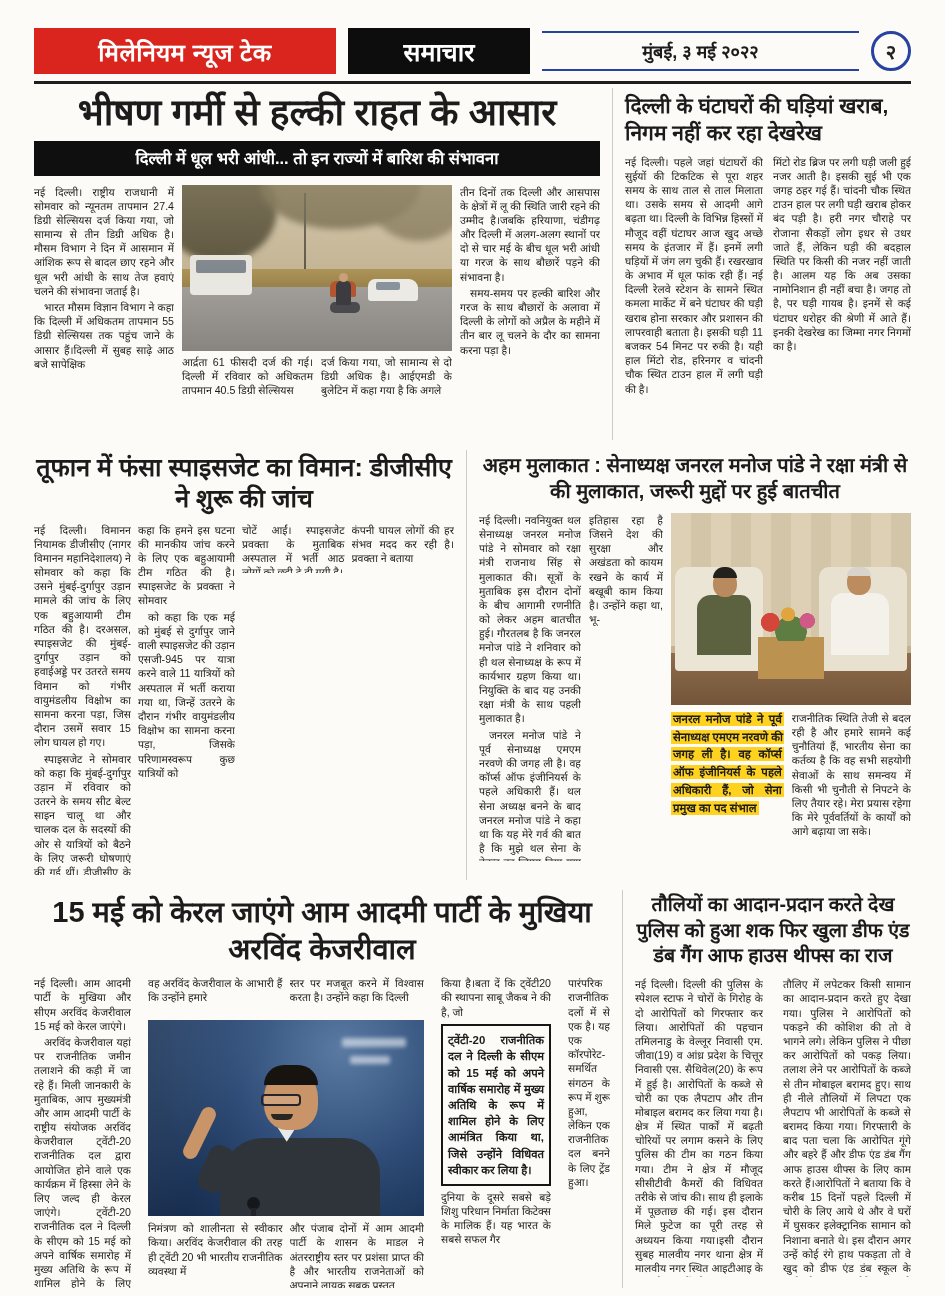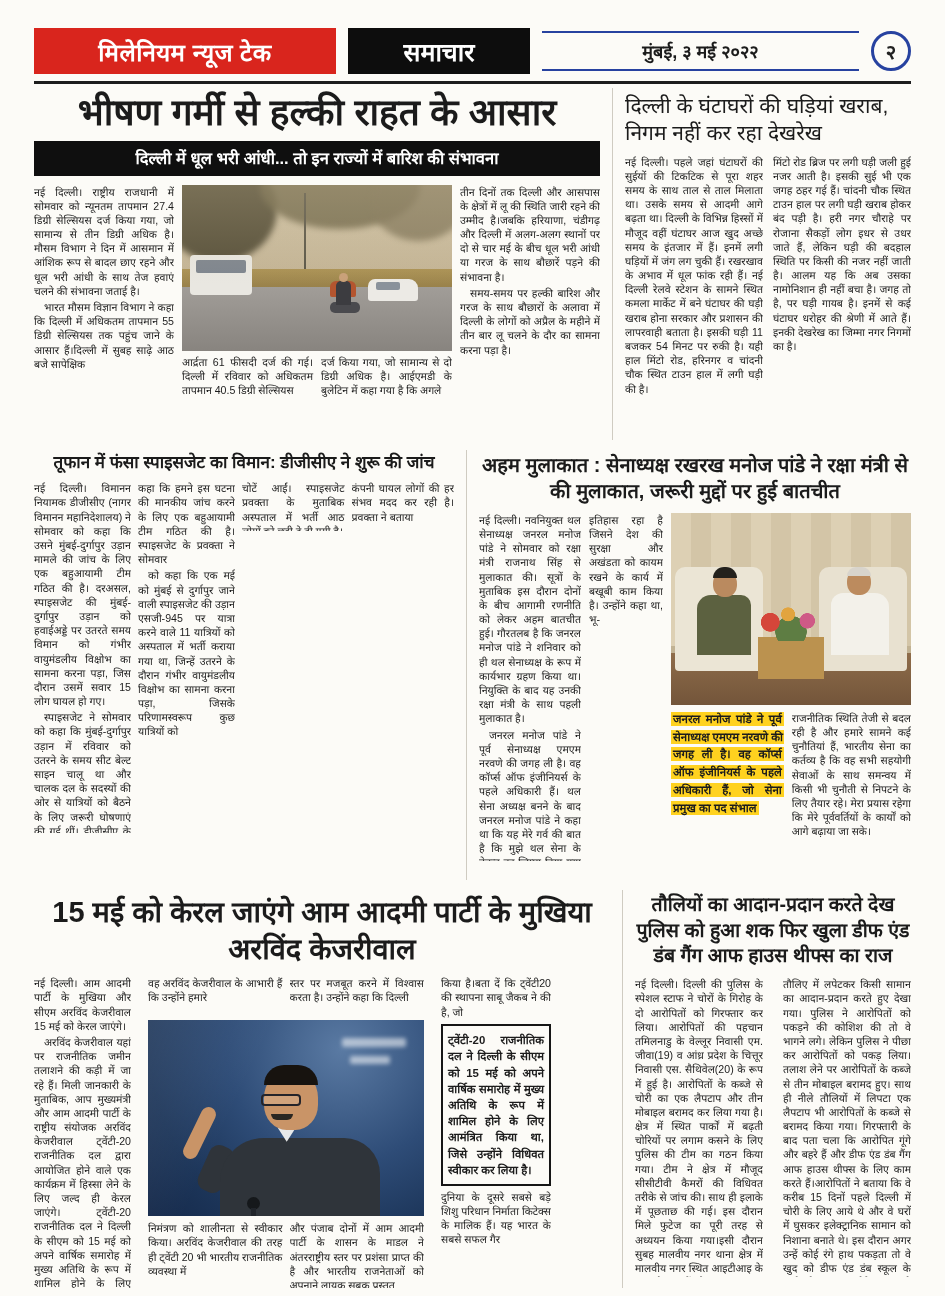--- a/index.html
+++ b/index.html
@@ -25,21 +25,21 @@
   .row1{margin-top:4px;height:352px}
   .art-weather{width:566px}
   .w-head{font-size:37px;font-weight:800;text-align:center;margin:4px 0 6px;line-height:1.15}
   .subbar{background:#0f0f0f;color:#fff;font-weight:700;font-size:16.5px;text-align:center;padding:5px 0 7px}
   .w-body{display:flex;gap:8px;margin-top:9px;height:248px;overflow:hidden}
   .w-col{width:140px;flex:none;overflow:hidden}
   .w-mid{flex:1;display:flex;flex-direction:column}
   .w-under{display:flex;gap:8px;margin-top:4px;flex:1;overflow:hidden}
   .w-under>div{flex:1}
   .art-clocks{flex:1}
-  .c-head{font-size:21px;font-weight:400;line-height:1.3;margin:4px 0 8px}
+  .c-head{font-size:21px;font-weight:700;line-height:1.3;margin:4px 0 8px}
   .c-body{display:flex;gap:10px;height:272px;overflow:hidden}
   .c-col{flex:1;overflow:hidden}
 
   
   .wphoto{height:166px;background:linear-gradient(#d0c4a8,#c3b394 55%,#b7a98d)}
   .wp-tree{position:absolute;border-radius:50%;filter:blur(3px)}
   .wp-t1{left:-20px;top:-28px;width:115px;height:105px;background:#57503a}
   .wp-t2{left:78px;top:-40px;width:160px;height:84px;background:#6f6649;opacity:.85}
   .wp-t3{right:-14px;top:-22px;width:95px;height:78px;background:#7e7357;opacity:.8}
   .wp-pole{position:absolute;left:122px;top:8px;width:2px;height:84px;background:#5a5648}
@@ -51,21 +51,21 @@
   .wp-car i{position:absolute;left:8px;top:3px;width:24px;height:8px;background:#8a929b;border-radius:2px;display:block}
   .wp-auto{position:absolute;right:96px;bottom:54px;width:26px;height:16px;background:#b4552f;border-radius:6px 6px 2px 2px}
   .wp-scooter{position:absolute;left:148px;bottom:38px;width:30px;height:11px;background:#4a4a4e;border-radius:5px}
   .wp-rider{position:absolute;left:154px;bottom:46px;width:15px;height:24px;background:#3c3c40;border-radius:5px 5px 0 0}
   .wp-rider-head{position:absolute;left:157px;bottom:69px;width:9px;height:9px;background:#c9a078;border-radius:50%}
   .wp-dust{position:absolute;inset:0;background:linear-gradient(rgba(210,195,160,.28),rgba(210,195,160,0) 60%)}
 
   
   .row2{margin-top:10px;height:430px}
   .art-spicejet{width:420px}
-  .s-head{font-size:17px;font-weight:800;text-align:center;line-height:1.25;margin:2px 0 8px}
+  .s-head{font-size:25px;font-weight:800;text-align:center;line-height:1.25;margin:2px 0 8px}
   .s-body{display:flex;gap:7px;height:352px;overflow:hidden}
   .s-col{width:97px;flex:none;overflow:hidden}
   .s-right{flex:1;display:flex;}
   .s-top{display:flex;gap:7px;height:50px;overflow:hidden}
   .s-top>div,.s-bot>div{flex:1;overflow:hidden}
   .s-bot{display:flex;gap:1px;flex:1;margin-top:3px;overflow:hidden}
   .art-army{flex:1}
   .a-head{font-size:20px;font-weight:800;text-align:center;line-height:1.32;margin:2px 0 8px}
   .a-body{display:flex;gap:8px;height:348px;overflow:hidden}
   .a-col1{width:102px;flex:none;overflow:hidden}
@@ -233,21 +233,21 @@
           </div>
           <div class="s-bot">
             <div>कि विमान के दुर्गापुर में उतरने पर तत्काल चिकित्सा सहायता उपलब्ध करायी गयी। उन्होंने कहा कि स्पाइसजेट इस दुर्भाग्यपूर्ण</div>
             <div>घटना पर खेद व्यक्त करता है और वह घायलों को हरसंभव चिकित्सा सहायता उपलब्ध करा रहा है।</div>
           </div>
         </div>
       </div>
     </section>
 
     <section class="art-army vsep">
-      <h2 class="a-head">अहम मुलाकात : सेनाध्यक्ष रखरख मनोज पांडे ने रक्षा मंत्री से की मुलाकात, जरूरी मुद्दों पर हुई बातचीत</h2>
+      <h2 class="a-head">अहम मुलाकात : सेनाध्यक्ष जनरल मनोज पांडे ने रक्षा मंत्री से की मुलाकात, जरूरी मुद्दों पर हुई बातचीत</h2>
       <div class="a-body bt">
         <div class="a-col1">
           <p>नई दिल्ली। नवनियुक्त थल सेनाध्यक्ष जनरल मनोज पांडे ने सोमवार को रक्षा मंत्री राजनाथ सिंह से मुलाकात की। सूत्रों के मुताबिक इस दौरान दोनों के बीच आगामी रणनीति को लेकर अहम बातचीत हुई। गौरतलब है कि जनरल मनोज पांडे ने शनिवार को ही थल सेनाध्यक्ष के रूप में कार्यभार ग्रहण किया था। नियुक्ति के बाद यह उनकी रक्षा मंत्री के साथ पहली मुलाकात है।</p>
           <p>जनरल मनोज पांडे ने पूर्व सेनाध्यक्ष एमएम नरवणे की जगह ली है। वह कॉर्प्स ऑफ इंजीनियर्स के पहले अधिकारी हैं। थल सेना अध्यक्ष बनने के बाद जनरल मनोज पांडे ने कहा था कि यह मेरे गर्व की बात है कि मुझे थल सेना के नेतृत्व का जिम्मा दिया गया है जिसे मैं पूरी विनम्रता से स्वीकार करता हूं। भारतीय सेना का एक गौरवशाली</p>
         </div>
         <div class="a-col2">इतिहास रहा है जिसने देश की सुरक्षा और अखंडता को कायम रखने के कार्य में बखूबी काम किया है। उन्होंने कहा था, भू-</div>
         <div class="a-right">
           <div class="photo mphoto">
             <div class="mp-trim"></div>
             <div class="mp-floor"></div>
@@ -302,20 +302,21 @@
           <div class="k-bot">
             <div>निमंत्रण को शालीनता से स्वीकार किया। अरविंद केजरीवाल की तरह ही ट्वेंटी 20 भी भारतीय राजनीतिक व्यवस्था में</div>
             <div>और पंजाब दोनों में आम आदमी पार्टी के शासन के माडल ने अंतरराष्ट्रीय स्तर पर प्रशंसा प्राप्त की है और भारतीय राजनेताओं को अपनाने लायक सबक प्रस्तुत</div>
           </div>
         </div>
         <div class="k-col4">
           <div class="k-col4-top">किया है।बता दें कि ट्वेंटी20 की स्थापना साबू जैकब ने की है, जो</div>
           <div class="k-box">ट्वेंटी-20 राजनीतिक दल ने दिल्ली के सीएम को 15 मई को अपने वार्षिक समारोह में मुख्य अतिथि के रूप में शामिल होने के लिए आमंत्रित किया था, जिसे उन्होंने विधिवत स्वीकार कर लिया है।</div>
           <div class="k-col4-bot">दुनिया के दूसरे सबसे बड़े शिशु परिधान निर्माता किटेक्स के मालिक हैं। यह भारत के सबसे सफल गैर</div>
         </div>
+        <div class="k-col5">पारंपरिक राजनीतिक दलों में से एक है। यह एक कॉरपोरेट-समर्थित संगठन के रूप में शुरू हुआ, लेकिन एक राजनीतिक दल बनने के लिए ट्रेंड हुआ।</div>
       </div>
     </section>
 
     <section class="art-thieves vsep">
       <h2 class="t-head">तौलियों का आदान-प्रदान करते देख पुलिस को हुआ शक फिर खुला डीफ एंड डंब गैंग आफ हाउस थीफ्स का राज</h2>
       <div class="t-body bt">
         <div class="t-col">नई दिल्ली। दिल्ली की पुलिस के स्पेशल स्टाफ ने चोरों के गिरोह के दो आरोपितों को गिरफ्तार कर लिया। आरोपितों की पहचान तमिलनाडु के वेल्लूर निवासी एम. जीवा(19) व आंध्र प्रदेश के चित्तूर निवासी एस. सैथिवेल(20) के रूप में हुई है। आरोपितों के कब्जे से चोरी का एक लैपटाप और तीन मोबाइल बरामद कर लिया गया है। क्षेत्र में स्थित पार्कों में बढ़ती चोरियों पर लगाम कसने के लिए पुलिस की टीम का गठन किया गया। टीम ने क्षेत्र में मौजूद सीसीटीवी कैमरों की विधिवत तरीके से जांच की। साथ ही इलाके में पूछताछ की गई। इस दौरान मिले फुटेज का पूरी तरह से अध्ययन किया गया।इसी दौरान सुबह मालवीय नगर थाना क्षेत्र में मालवीय नगर स्थित आइटीआइ के पास दो युवाओं को</div>
         <div class="t-col">तौलिए में लपेटकर किसी सामान का आदान-प्रदान करते हुए देखा गया। पुलिस ने आरोपितों को पकड़ने की कोशिश की तो वे भागने लगे। लेकिन पुलिस ने पीछा कर आरोपितों को पकड़ लिया। तलाश लेने पर आरोपितों के कब्जे से तीन मोबाइल बरामद हुए। साथ ही नीले तौलियों में लिपटा एक लैपटाप भी आरोपितों के कब्जे से बरामद किया गया। गिरफ्तारी के बाद पता चला कि आरोपित गूंगे और बहरे हैं और डीफ एंड डंब गैंग आफ हाउस थीफ्स के लिए काम करते हैं।आरोपितों ने बताया कि वे करीब 15 दिनों पहले दिल्ली में चोरी के लिए आये थे और वे घरों में घुसकर इलेक्ट्रानिक सामान को निशाना बनाते थे। इस दौरान अगर उन्हें कोई रंगे हाथ पकड़ता तो वे खुद को डीफ एंड डंब स्कूल के कर्मचारी बताकर डोनेशन मांगने लगते और यदि चुराने में सफल होते तो उसे तमिलनाडु में अच्छी कीमतों पर बेच देते थे।</div>
       </div>
     </section>

